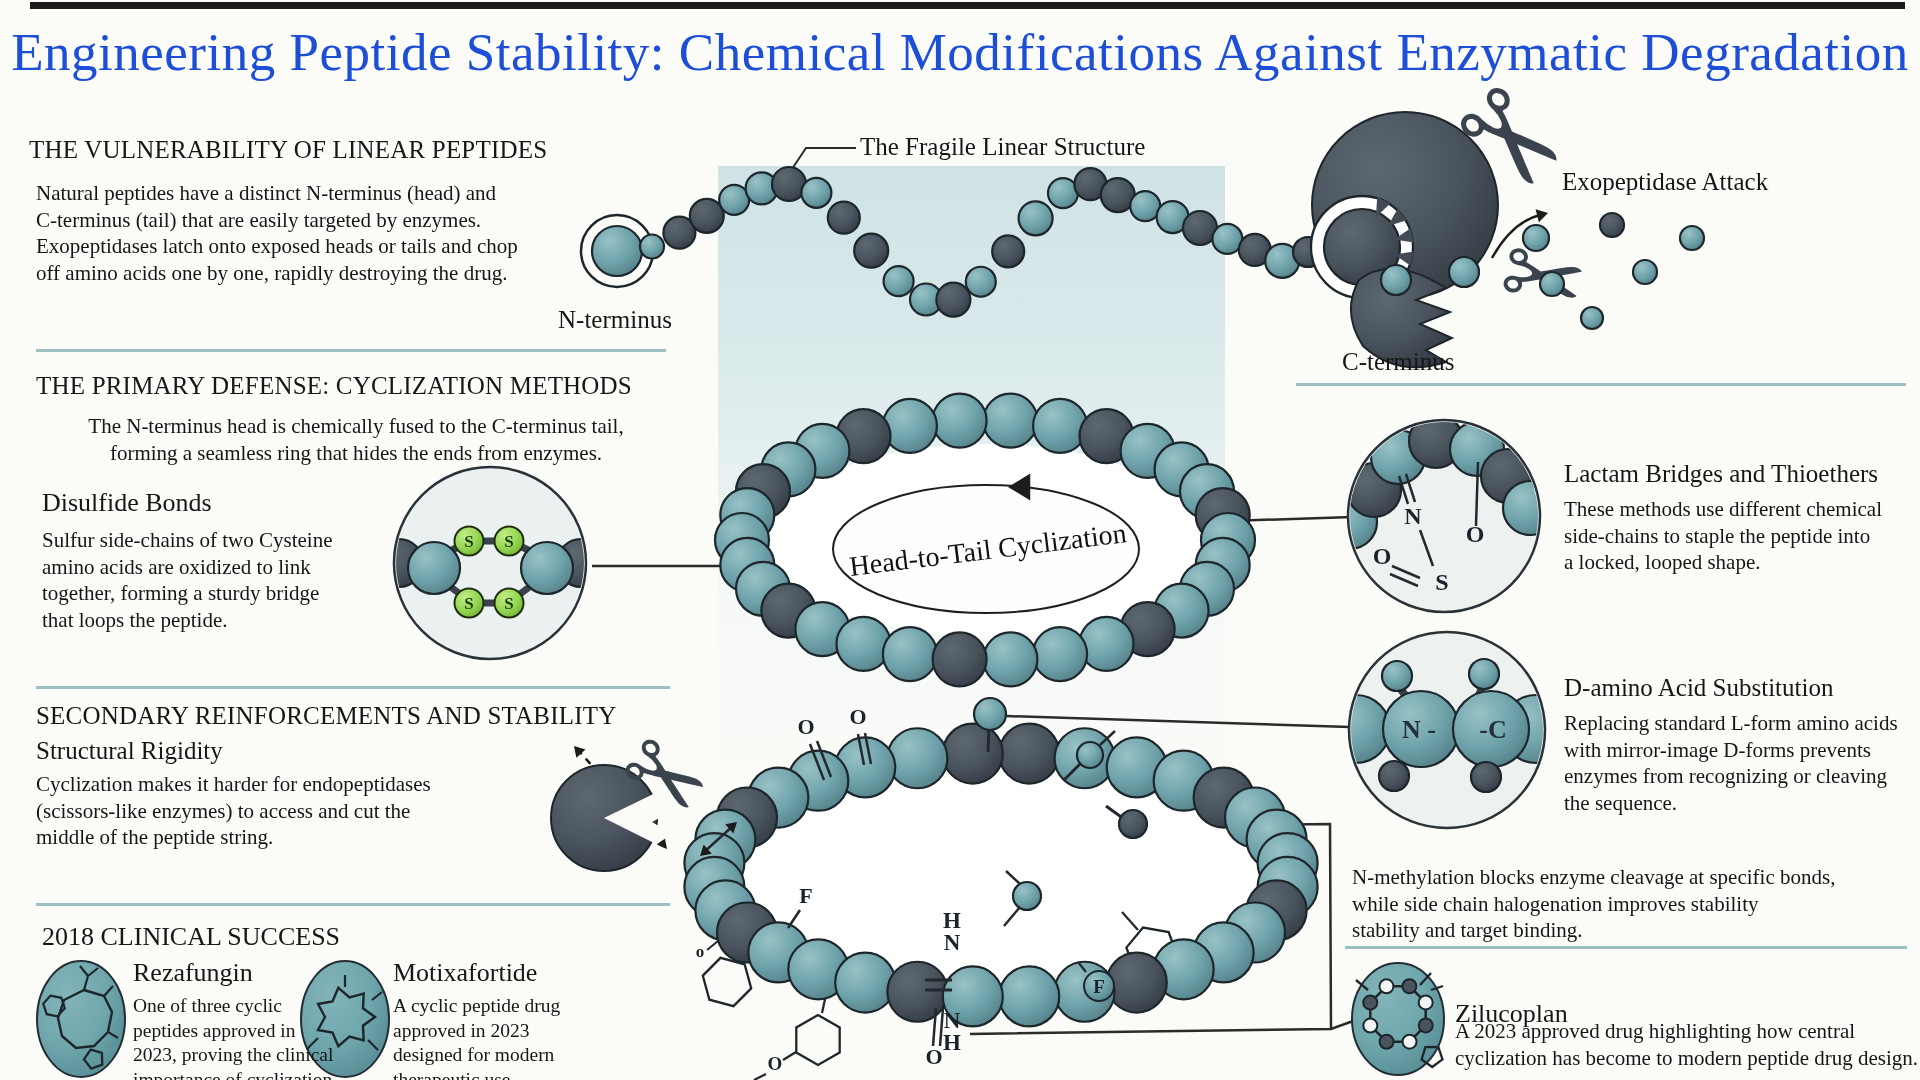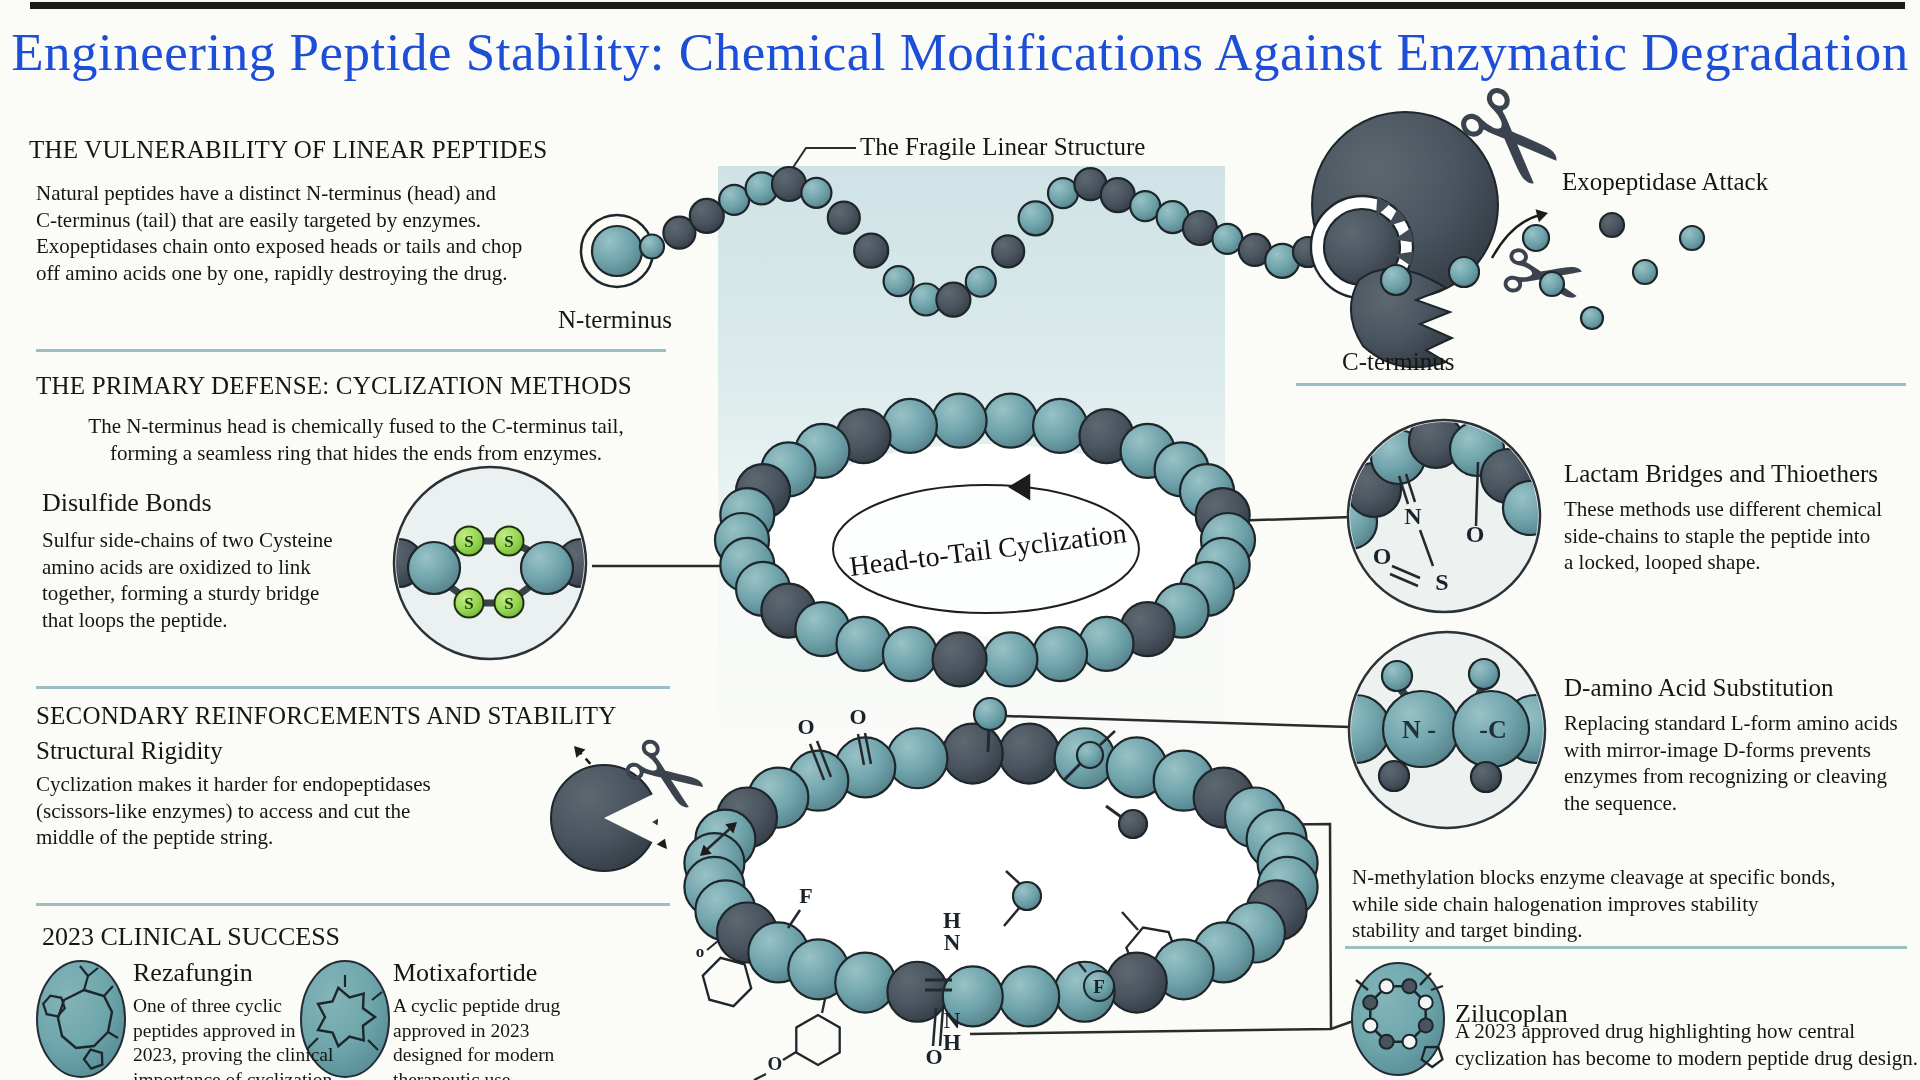--- a/index.html
+++ b/index.html
@@ -356,21 +356,21 @@
         <line x1="345" y1="987" x2="345" y2="975" stroke="#1d262b" stroke-width="2.2"></line>
         <line x1="372" y1="1000" x2="382" y2="992" stroke="#1d262b" stroke-width="2.2"></line>
         <line x1="318" y1="1038" x2="308" y2="1048" stroke="#1d262b" stroke-width="2.2"></line>
         <line x1="368" y1="1040" x2="378" y2="1050" stroke="#1d262b" stroke-width="2.2"></line>
       </g>
     </svg>
 
   <div class="abs sec-head" style="left:29px;top:136px;">THE VULNERABILITY OF LINEAR PEPTIDES</div>
   <div class="abs body-text" style="left:36px;top:180px;width:560px;">Natural peptides have a distinct N-terminus (head) and
 C-terminus (tail) that are easily targeted by enzymes.
-Exopeptidases chain onto exposed heads or tails and chop
+Exopeptidases latch onto exposed heads or tails and chop
 off amino acids one by one, rapidly destroying the drug.</div>
 
   <div class="abs divider" style="left:36px;top:349px;width:630px;"></div>
 
   <div class="abs sec-head" style="left:36px;top:372px;">THE PRIMARY DEFENSE: CYCLIZATION METHODS</div>
   <div class="abs body-text" style="left:36px;top:413px;width:640px;text-align:center;">The N-terminus head is chemically fused to the C-terminus tail,
 forming a seamless ring that hides the ends from enzymes.</div>
 
   <div class="abs sub-head" style="left:42px;top:488px;">Disulfide Bonds</div>
   <div class="abs body-text" style="left:42px;top:527px;width:360px;">Sulfur side-chains of two Cysteine
@@ -381,21 +381,21 @@
   <div class="abs divider" style="left:36px;top:686px;width:634px;"></div>
 
   <div class="abs sec-head" style="left:36px;top:702px;">SECONDARY REINFORCEMENTS AND STABILITY</div>
   <div class="abs" style="left:36px;top:737px;font-size:25px;">Structural Rigidity</div>
   <div class="abs body-text" style="left:36px;top:771px;width:480px;">Cyclization makes it harder for endopeptidases
 (scissors-like enzymes) to access and cut the
 middle of the peptide string.</div>
 
   <div class="abs divider" style="left:36px;top:903px;width:634px;"></div>
 
-  <div class="abs sub-head" style="left:42px;top:922px;">2023 CLINICAL SUCCESS</div>
+  <div class="abs sub-head" style="left:42px;top:922px;">2018 CLINICAL SUCCESS</div>
 
   <div class="abs drug-name" style="left:133px;top:958px;">Rezafungin</div>
   <div class="abs small-body" style="left:133px;top:994px;width:230px;">One of three cyclic
 peptides approved in
 2023, proving the clinical
 importance of cyclization.</div>
 
   <div class="abs drug-name" style="left:393px;top:958px;">Motixafortide</div>
   <div class="abs small-body" style="left:393px;top:994px;width:230px;">A cyclic peptide drug
 approved in 2023

